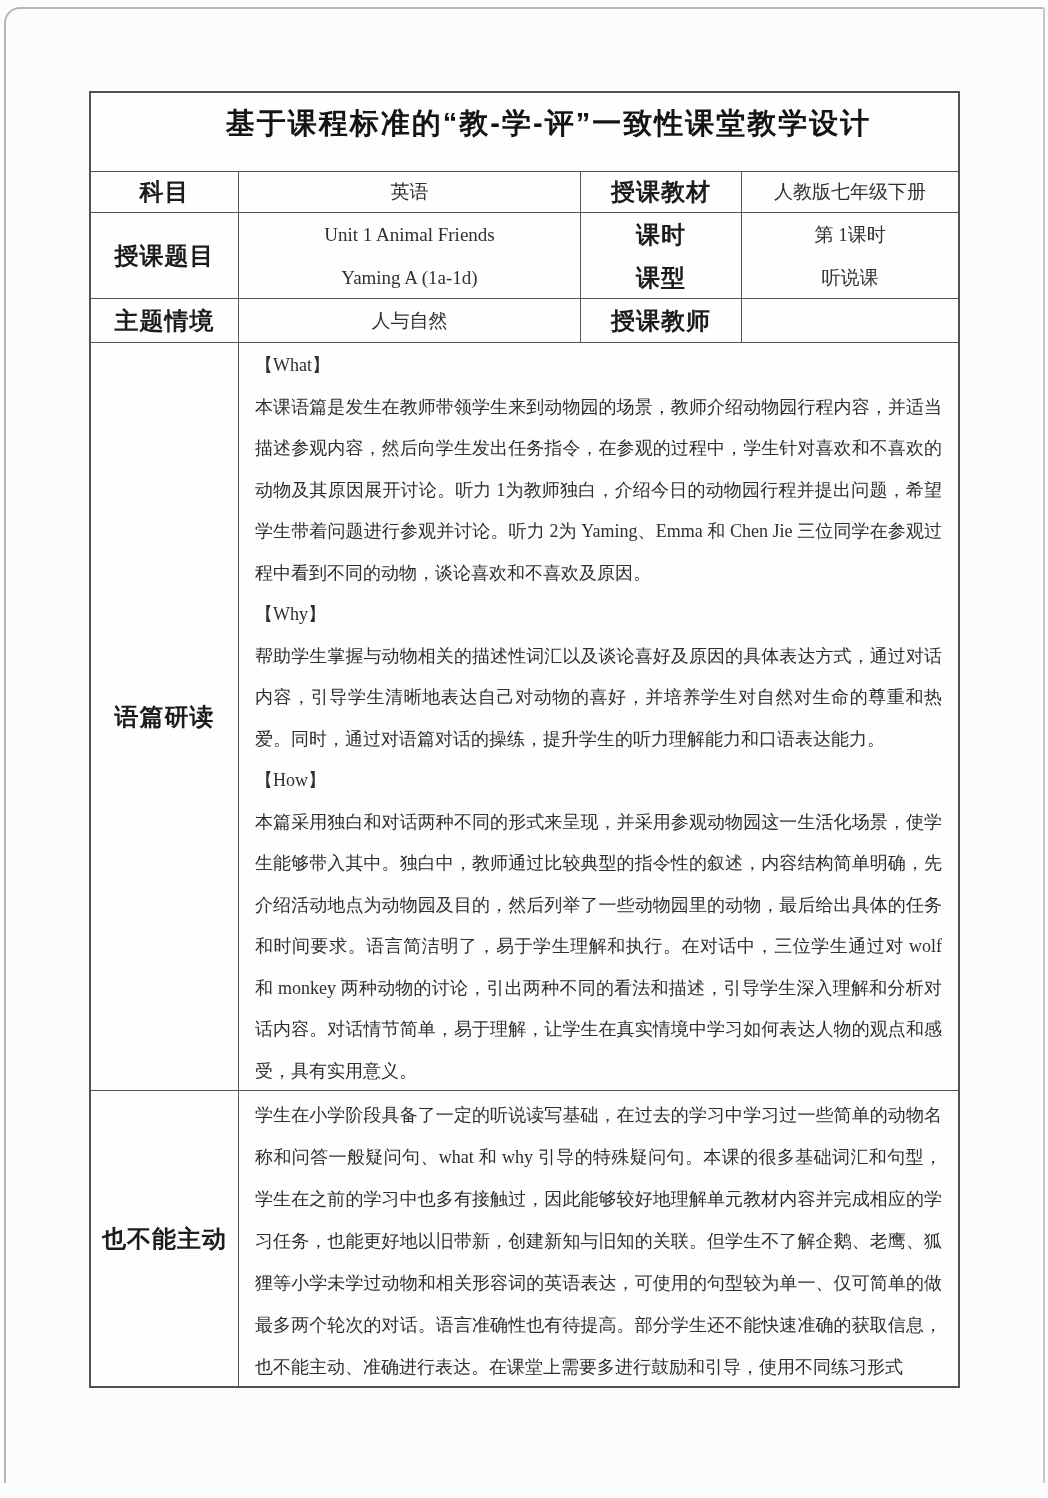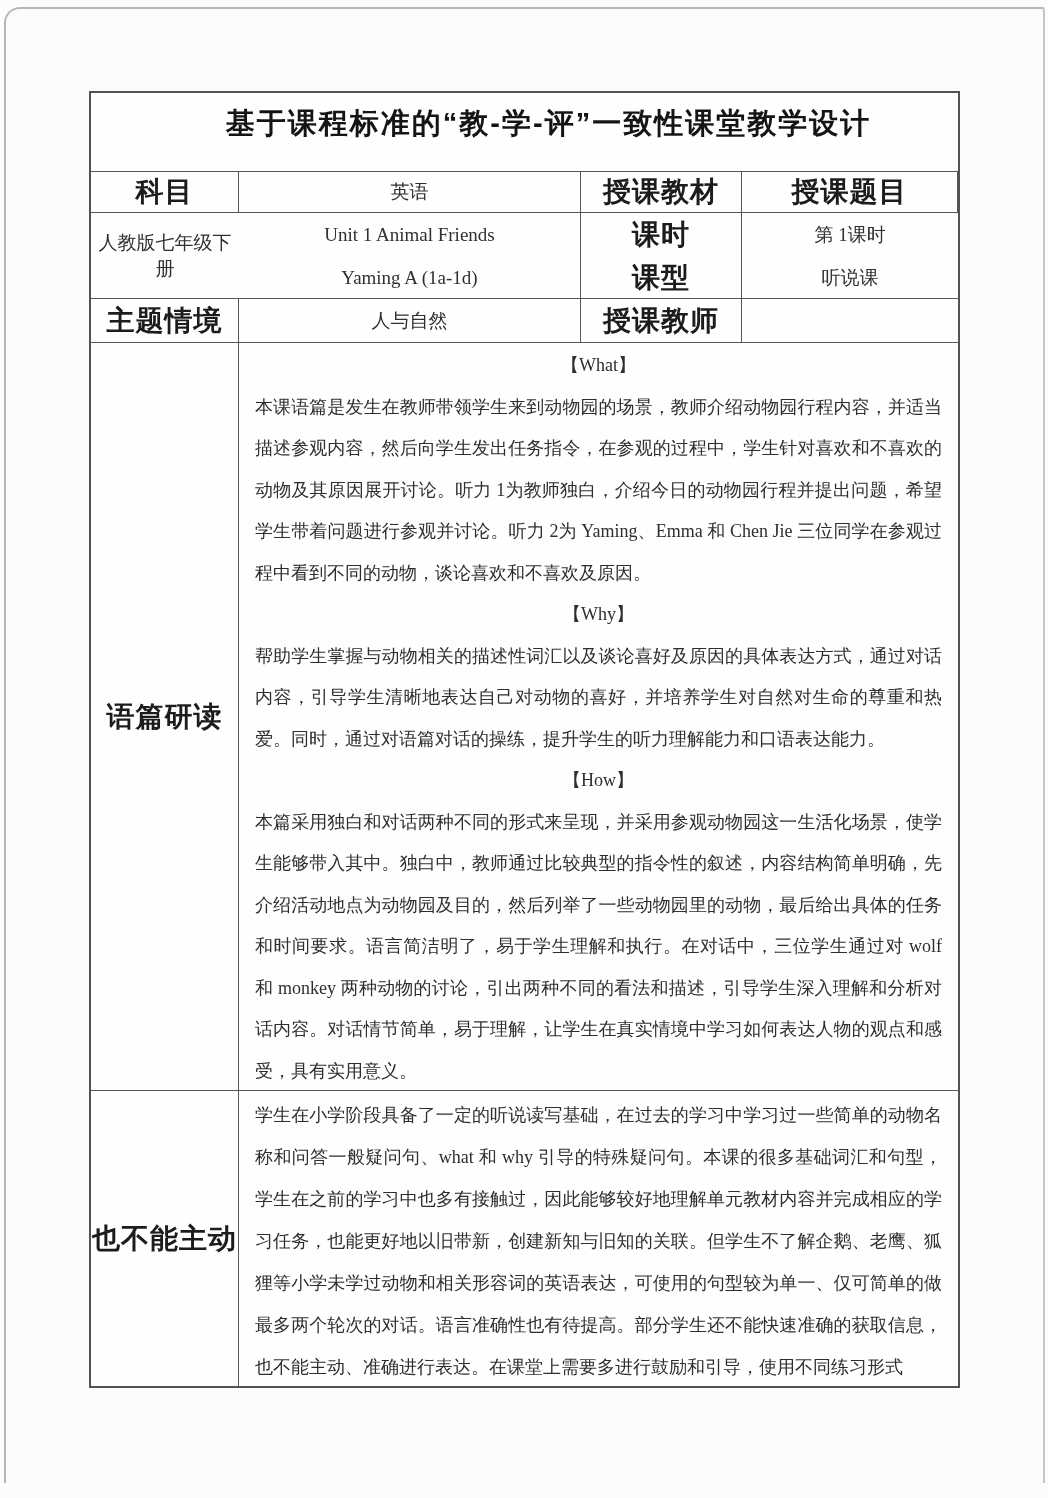--- a/index.html
+++ b/index.html
@@ -32,56 +32,56 @@
     border-right:1.6px solid #54575a;
     border-bottom:1.6px solid #54575a;
     box-sizing:border-box;
     overflow:hidden;
   }
   .no-r { border-right:none; }
   .no-b { border-bottom:none; }
   .flex-c { display:flex; align-items:center; justify-content:center; text-align:center; }
   .label {
     font-family:"Liberation Sans","DejaVu Sans",sans-serif;
-    font-weight:bold; font-size:28px; color:#1c1c1c; letter-spacing:1px;
+    font-weight:bold; font-size:24px; color:#1c1c1c; letter-spacing:1px;
   }
   .value { font-size:19px; color:#303030; }
   .title-cell { grid-column:1/5; padding-bottom:16px;padding-left:48px; }
   .doc-title {
     font-family:"Liberation Sans","DejaVu Sans",sans-serif;
     font-weight:bold; font-size:29px; letter-spacing:2px; color:#141414;
     white-space:nowrap;
   }
   .two-line > div > div { line-height:43px; }
   .text-cell {
     grid-column:2/5;
     padding:2px 16px 0 16px;
     font-size:18px; line-height:41.5px; color:#2e2e2e;
   }
   .text-cell p { margin:0; text-align:justify; }
-  .text-cell p.blk-h { text-align:center; }
+  .text-cell p.blk-h { text-align:left; }
   .learner-cell { line-height:42px; padding-top:3px; }
 </style>
 </head>
 <body>
 
 <div class="page-frame"></div>
 
 <div class="tbl">
 
   <div class="cell no-r flex-c title-cell">
     <span class="doc-title">基于课程标准的“教-学-评”一致性课堂教学设计</span>
   </div>
 
   <div class="cell flex-c label">科目</div>
   <div class="cell flex-c value">英语</div>
   <div class="cell flex-c label">授课教材</div>
+  <div class="cell no-r flex-c value">人教版七年级下册</div>
+
   <div class="cell flex-c label">授课题目</div>
-
-  <div class="cell no-r flex-c value">人教版七年级下册</div>
   <div class="cell flex-c value two-line">
     <div>
       <div>Unit 1 Animal Friends</div>
       <div>Yaming A (1a-1d)</div>
     </div>
   </div>
   <div class="cell flex-c label two-line">
     <div>
       <div>课时</div>
       <div>课型</div>

